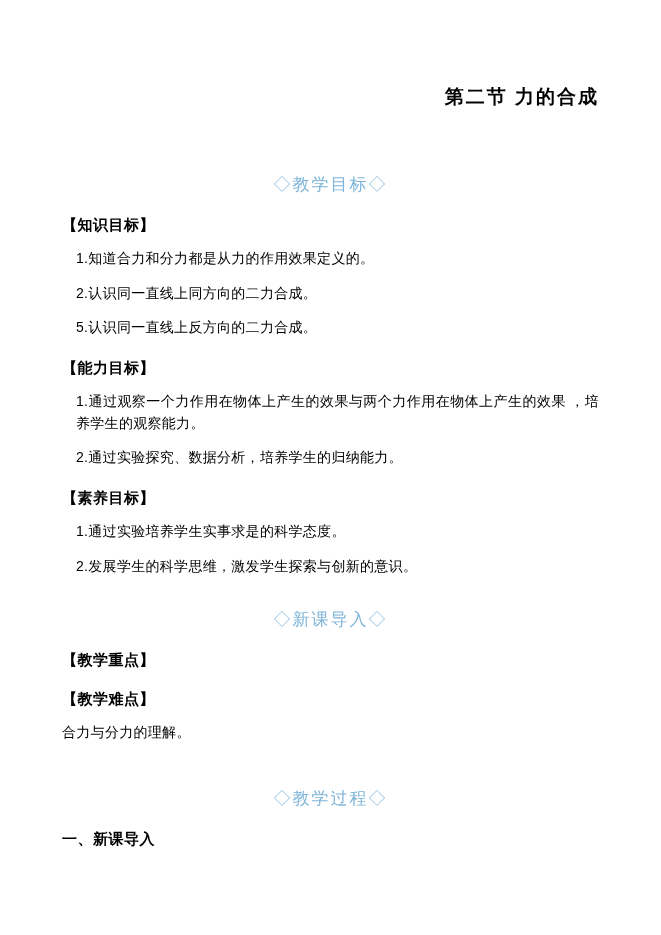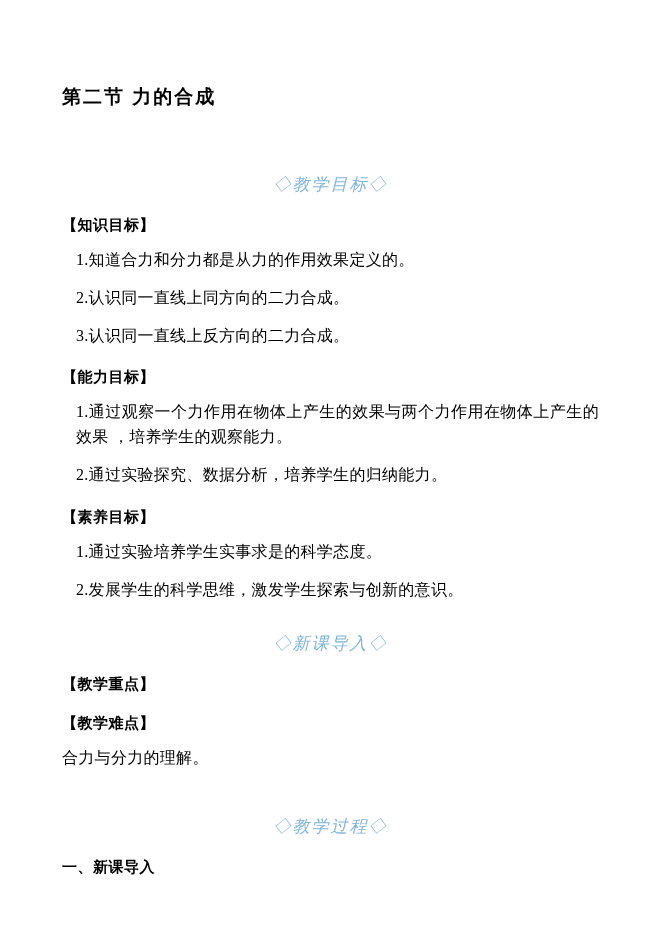--- a/index.html
+++ b/index.html
@@ -16,53 +16,51 @@
     overflow: hidden;
   }
   .page {
     width: 661px;
     height: 935px;
     position: relative;
     box-sizing: border-box;
     padding: 0 62px;
   }
   .doc-title {
-    text-align: left;
+    text-align: right;
     font-size: 19px;
     font-weight: bold;
     letter-spacing: 2px;
     margin-top: 84px;
     color: #000;
   }
   .section-heading {
     text-align: center;
     font-size: 17px;
     color: #7fb5d8;
-    font-style: italic;
     letter-spacing: 2px;
     font-family: "Liberation Serif", serif;
   }
   .sh-1 { margin-top: 63px; }
   .sh-2 { margin-top: 30px; }
   .sh-3 { margin-top: 44px; }
 
   .bold-label {
     font-size: 15px;
     font-weight: bold;
     margin-top: 20px;
     letter-spacing: 0.5px;
   }
   .para {
-    font-size: 16px;
+    font-size: 14px;
     line-height: 1.55;
     margin-top: 13px;
     text-indent: 0;
     padding-left: 14px;
     letter-spacing: 0.3px;
-    font-family: Liberation Serif, serif;
   }
   .para.wrap {
     padding-left: 14px;
     text-align: justify;
   }
   .para.noindent {
     padding-left: 0;
   }
   .para.tight { }
 </style>
@@ -71,21 +69,21 @@
 
 <div class="page">
 
   <div class="doc-title">第二节  力的合成</div>
 
   <div class="section-heading sh-1">◇教学目标◇</div>
 
   <div class="bold-label">【知识目标】</div>
   <div class="para">1.知道合力和分力都是从力的作用效果定义的。</div>
   <div class="para">2.认识同一直线上同方向的二力合成。</div>
-  <div class="para">3.认识同一直线上反方向的二力合成。</div>
+  <div class="para">5.认识同一直线上反方向的二力合成。</div>
 
   <div class="bold-label">【能力目标】</div>
   <div class="para wrap">1.通过观察一个力作用在物体上产生的效果与两个力作用在物体上产生的效果 ，培养学生的观察能力。</div>
   <div class="para">2.通过实验探究、数据分析，培养学生的归纳能力。</div>
 
   <div class="bold-label">【素养目标】</div>
   <div class="para">1.通过实验培养学生实事求是的科学态度。</div>
   <div class="para tight">2.发展学生的科学思维，激发学生探索与创新的意识。</div>
 
   <div class="section-heading sh-2">◇新课导入◇</div>

